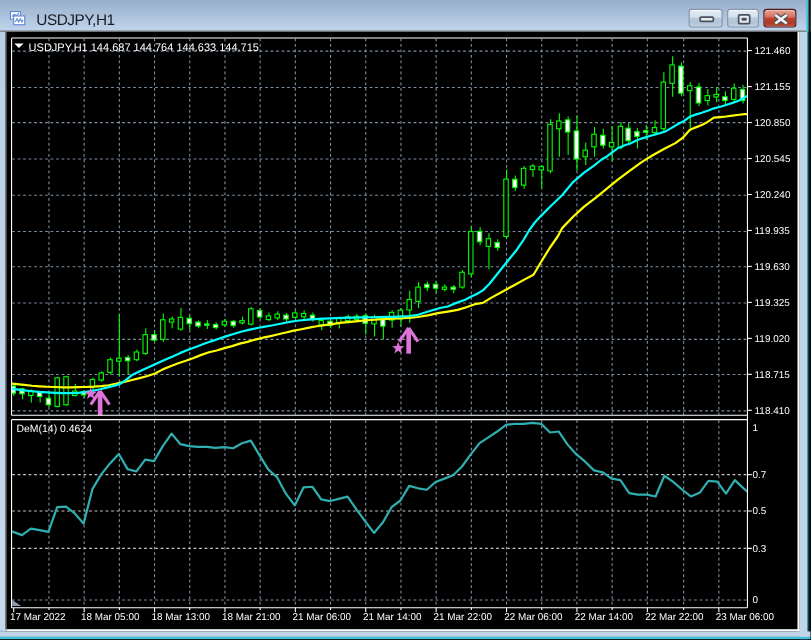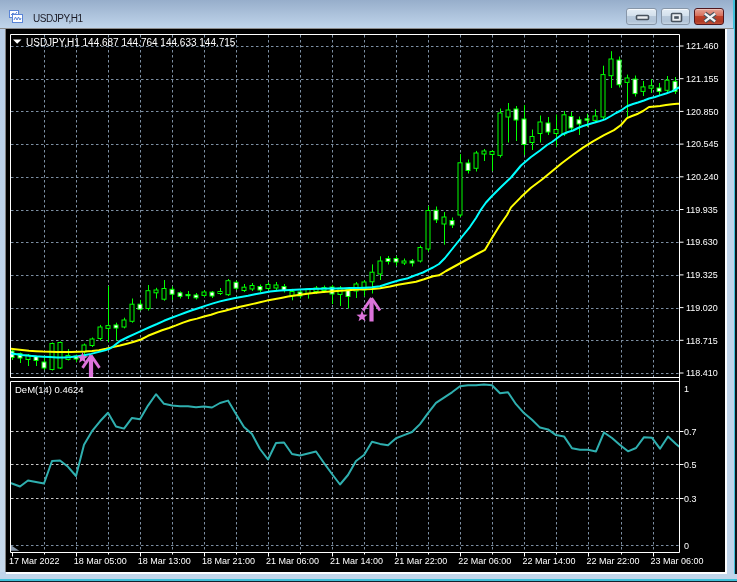--- a/index.html
+++ b/index.html
@@ -1,18 +1,18 @@
 <!DOCTYPE html>
 <html><head><meta charset="utf-8"><style>
 html,body{margin:0;padding:0}
 body{width:737px;height:582px;position:relative;overflow:hidden;background:#000;font-family:"Liberation Sans",sans-serif}
 .title{position:absolute;left:0;top:0;width:737px;height:29px;background:linear-gradient(#97AECB,#C0D5EB);border-bottom:1px solid #8B8B8B;box-sizing:border-box}
 .tteal{position:absolute;right:2px;top:0;width:2px;height:29px;background:#3FC0D8}
 .tblack{position:absolute;right:0;top:0;width:2px;height:29px;background:#10151a}
-.titletext{position:absolute;left:33px;top:12.5px;font-size:10px;color:#1A1A24;letter-spacing:-0.45px;line-height:11px}
+.titletext{position:absolute;left:33px;top:12.5px;font-size:14px;color:#1A1A24;letter-spacing:-0.45px;line-height:11px}
 .client{position:absolute;left:6px;top:29px;width:719px;height:543px;background:#000}
 .lframe{position:absolute;left:0;top:29px;width:5px;height:545px;background:linear-gradient(#B9CFE8,#C6D9EC)}
 .lgray{position:absolute;left:5px;top:29px;width:1px;height:543px;background:#808080}
 .rwhite{position:absolute;left:725px;top:29px;width:2px;height:545px;background:#FCFDFE}
 .rblue{position:absolute;left:727px;top:29px;width:6.5px;height:553px;background:#BFD4EA}
 .rteal{position:absolute;left:733.5px;top:29px;width:1.5px;height:551.5px;background:#3FC0D8}
 .rblack{position:absolute;left:735px;top:29px;width:2px;height:553px;background:#10151a}
 .bwhite{position:absolute;left:6px;top:572px;width:721px;height:1.5px;background:#FCFDFE}
 .bblue{position:absolute;left:0;top:573.5px;width:737px;height:5px;background:#C0D5EA}
 .bteal{position:absolute;left:0;top:578.5px;width:737px;height:2px;background:#3FC0D8}

